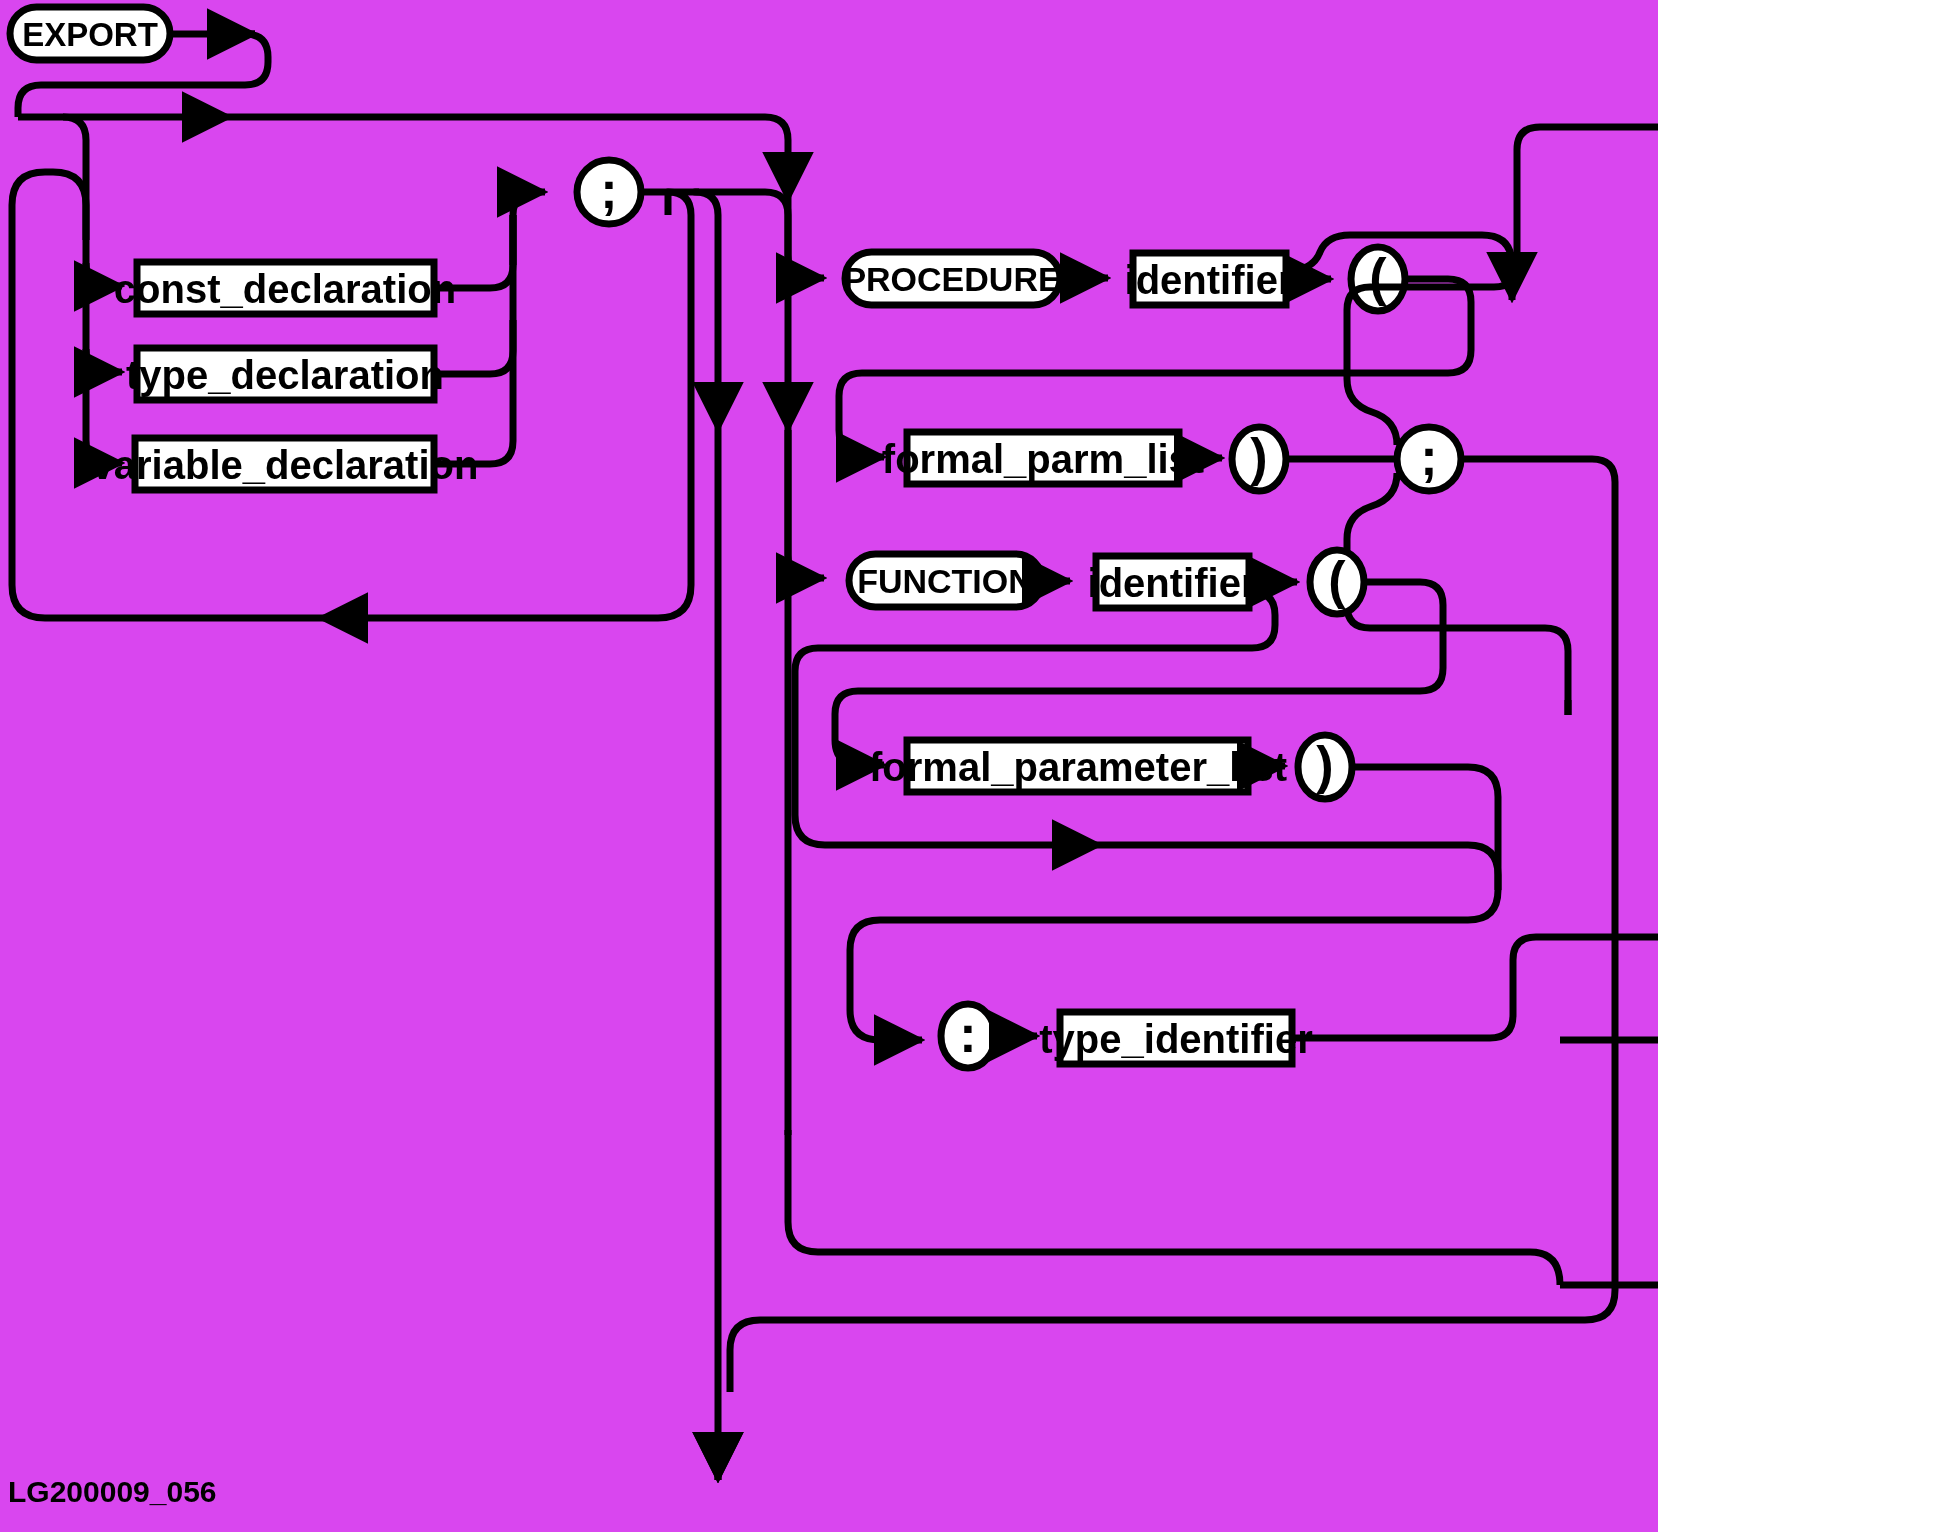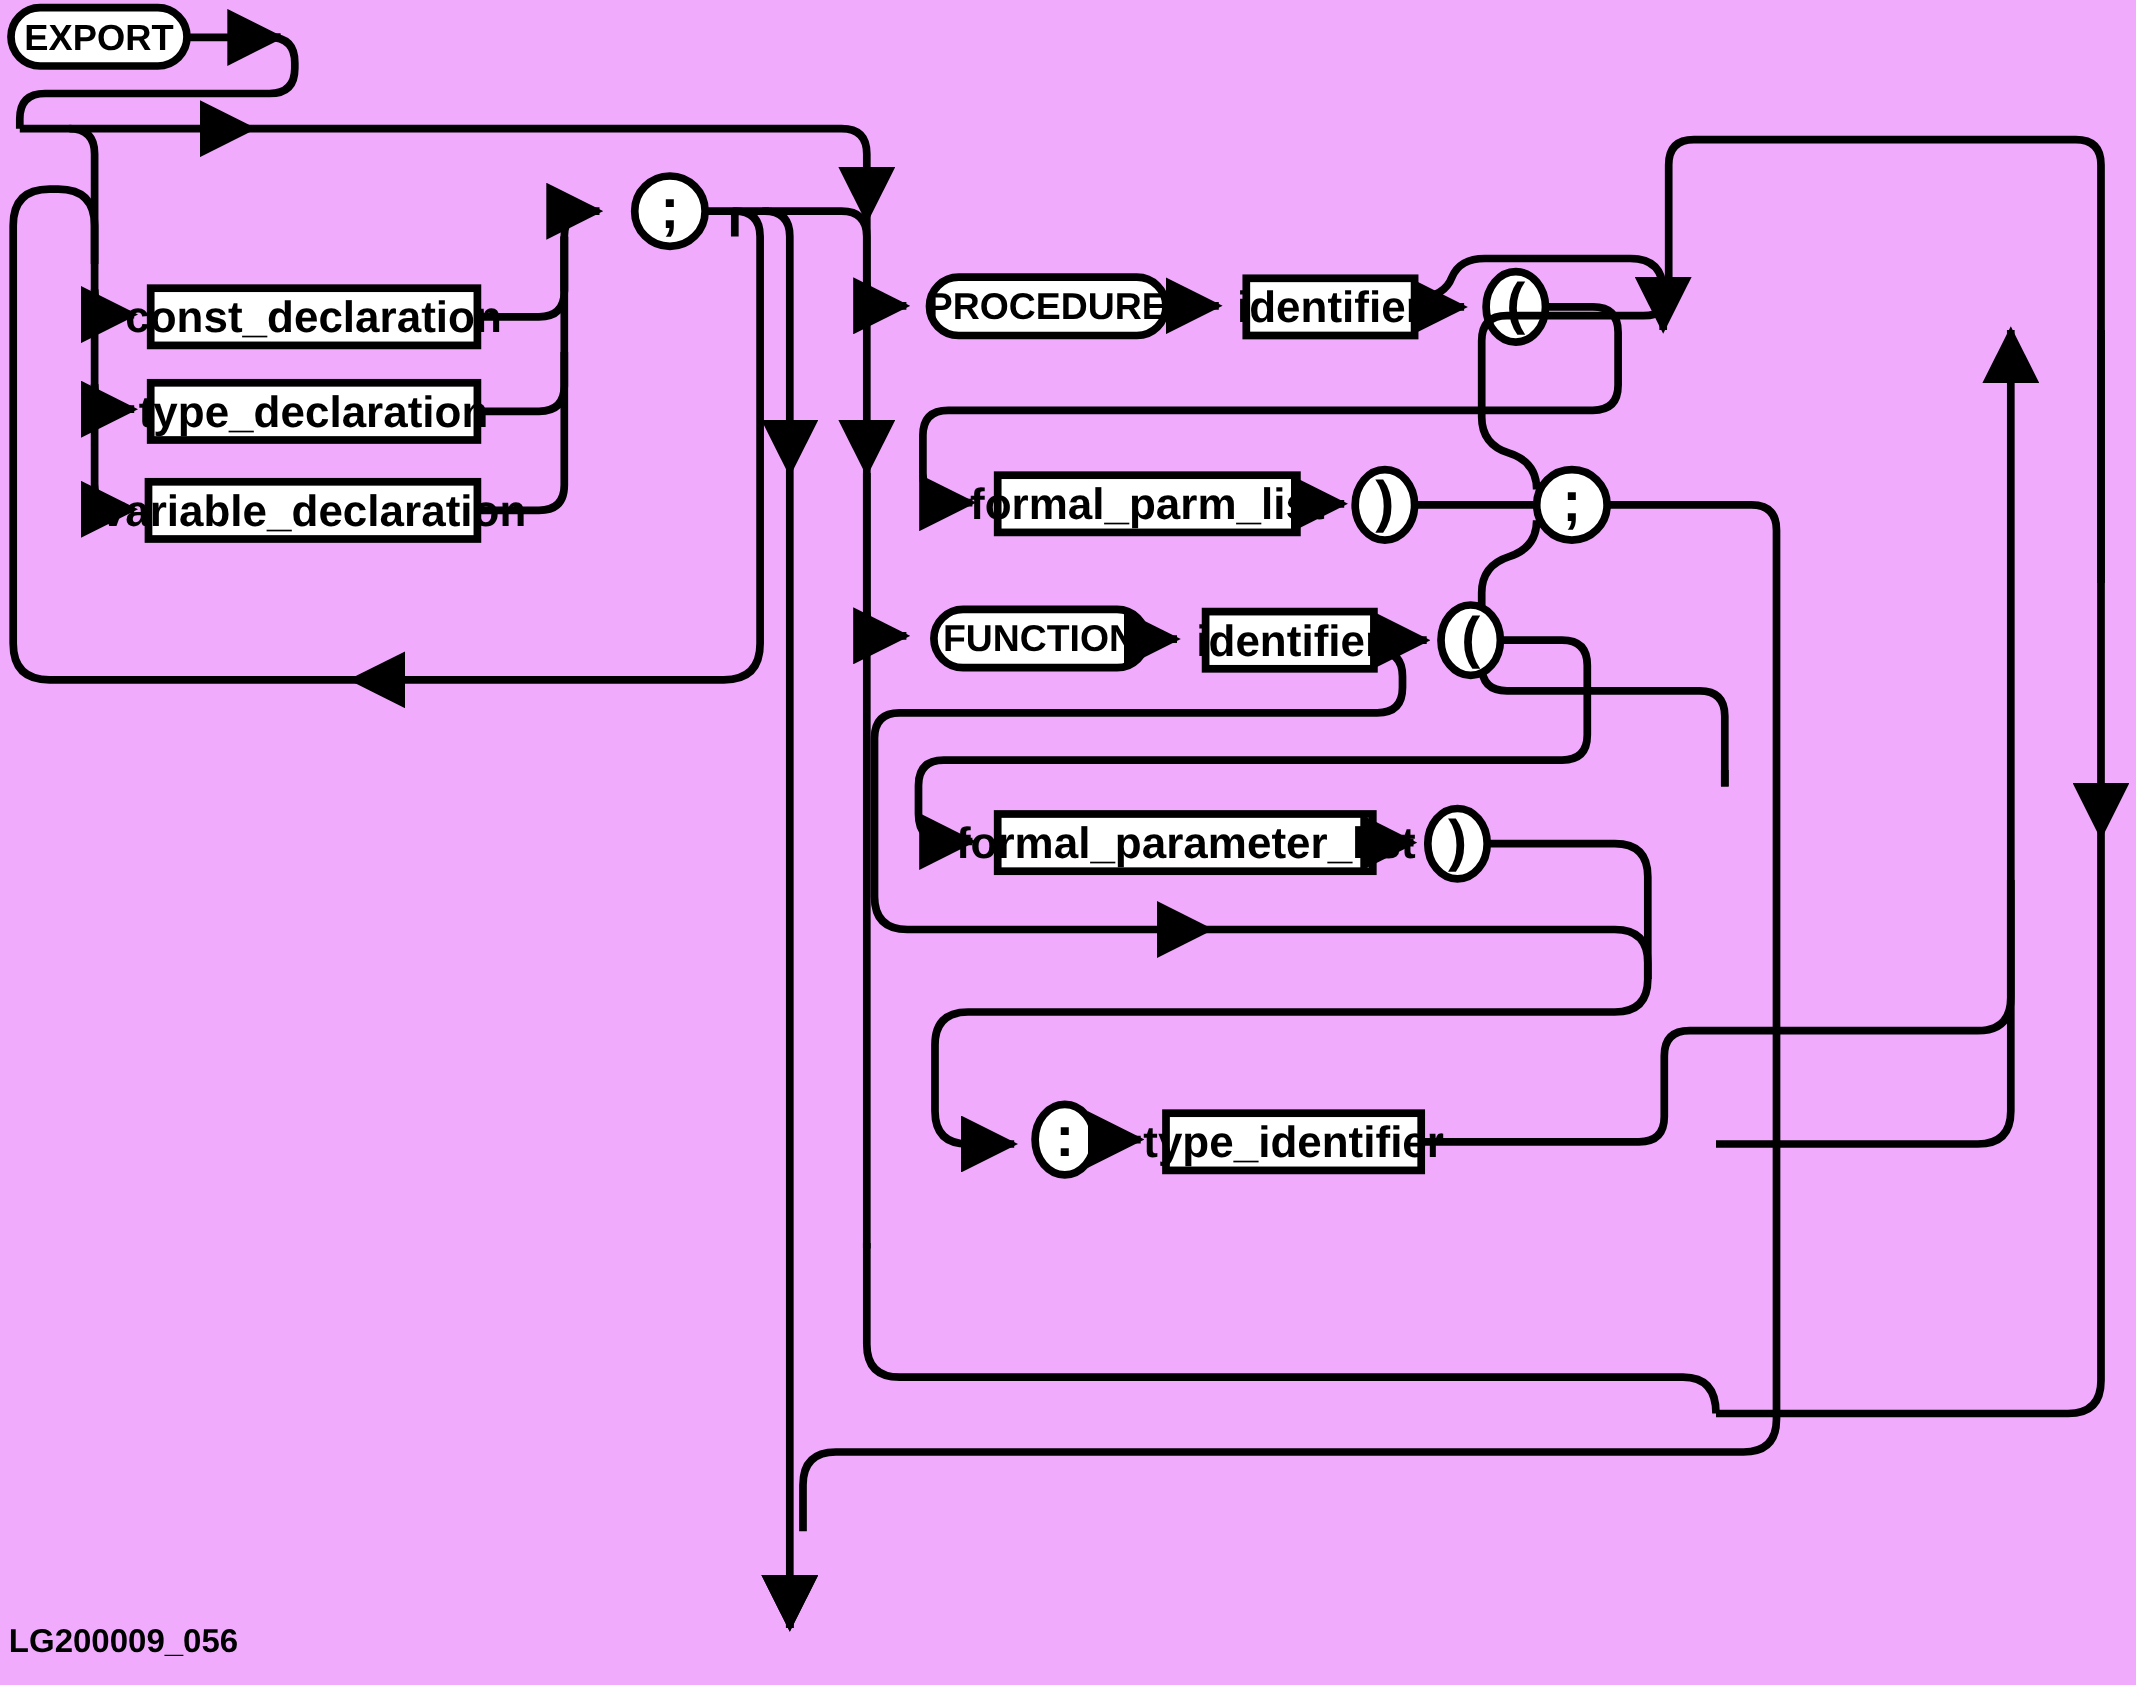--- a/index.html
+++ b/index.html
@@ -2,23 +2,23 @@
 <html><head>
 <meta charset="utf-8">
 <style>
   html, body {
     margin: 0;
     padding: 0;
     background: #ffffff;
   }
   #page {
     position: relative;
-    width: 1942px;
+    width: 1658px;
     height: 1532px;
-    background: #f0abfc;
+    background: #d946ef;
     font-family: "Liberation Sans", sans-serif;
     overflow: hidden;
   }
   svg#diagram {
     position: absolute;
     top: 0;
     left: 0;
     width: 1942px;
     height: 1532px;
   }

